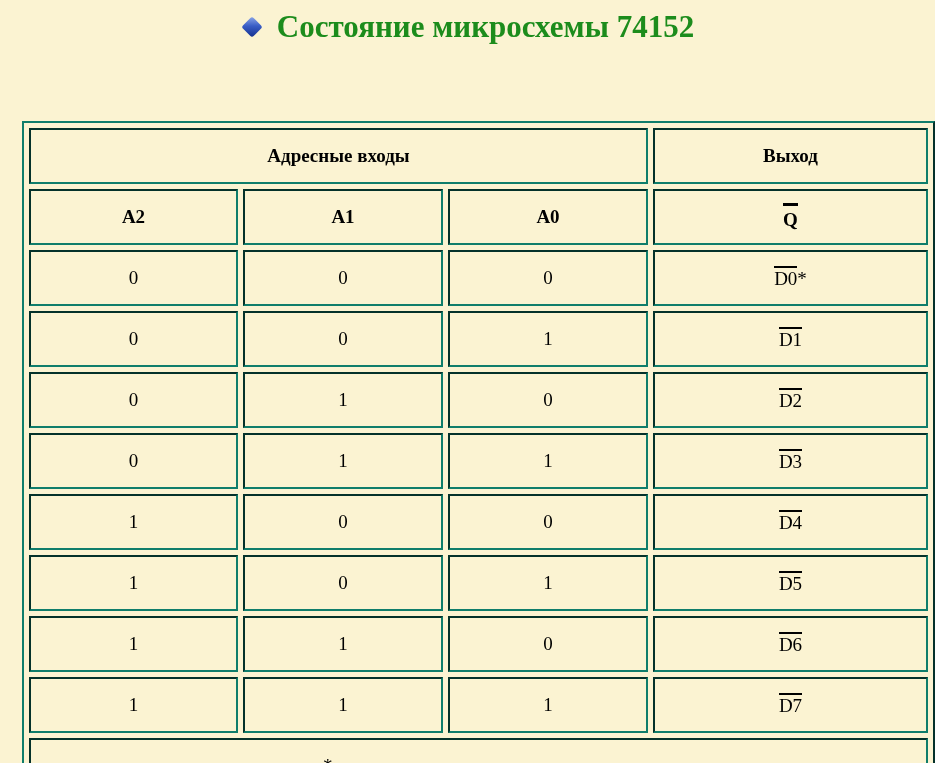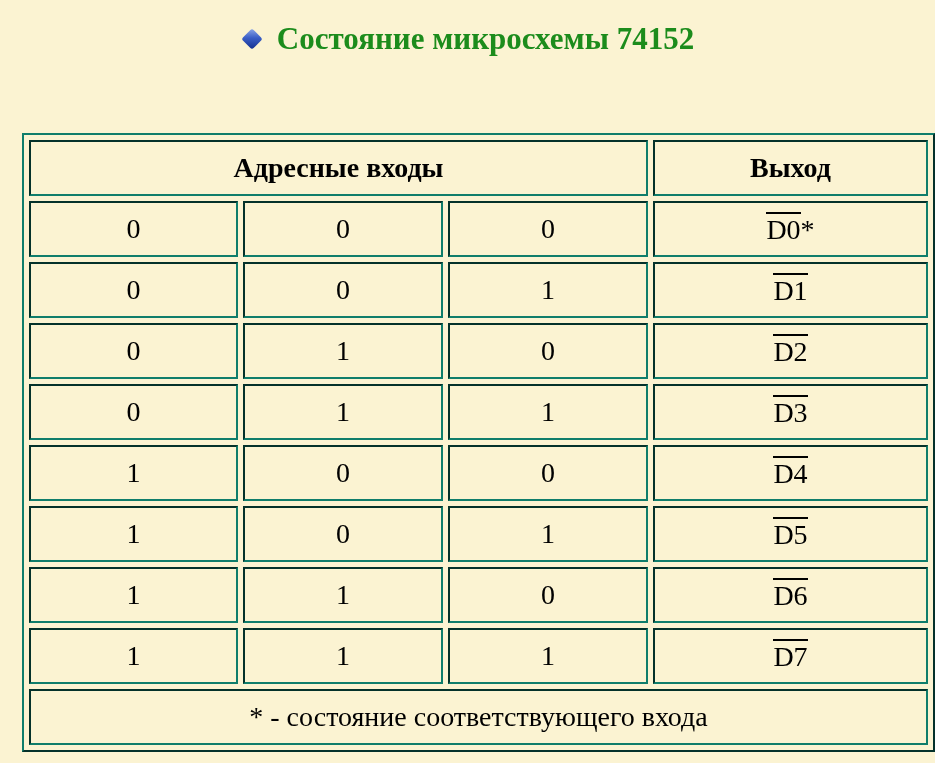--- a/index.html
+++ b/index.html
@@ -11,21 +11,21 @@
   }
   html,body{margin:0;padding:0;}
   body{
     width:935px;height:763px;
     background:var(--bg);
     font-family:"Liberation Serif","DejaVu Serif",serif;
     color:var(--ink);
     overflow:hidden;
   }
   .title{
-    margin:12px;
+    margin:0;
     padding-top:9px;
     display:flex;
     align-items:center;
     justify-content:center;
     gap:14px;
     font-size:31px;
     font-weight:bold;
     color:var(--green);
   }
   .title .bullet{
@@ -42,21 +42,21 @@
     border:2px solid;
     border-color:var(--teal) var(--dark) var(--dark) var(--teal);
     background:var(--bg);
   }
   table.truth th, table.truth td{
     border:2px solid;
     border-color:var(--dark) var(--teal) var(--teal) var(--dark);
     height:52px;
     text-align:center;
     vertical-align:middle;
-    font-size:28px;
+    font-size:19px;
     padding:0;
     background:var(--bg);
   }
   table.truth th{font-weight:bold;}
   table.truth td{font-weight:normal;}
   .ov{
     display:inline-block;
     border-top:2px solid var(--ink);
     padding-top:1px;
     line-height:1.05;
@@ -88,20 +88,26 @@
   <colgroup>
     <col style="width:209px">
       <col style="width:200px">
       <col style="width:200px">
       <col style="width:275px">
   </colgroup>
   <tbody>
       <tr>
     <th colspan="3">Адресные входы</th>
     <th>Выход</th>
+  </tr>
+  <tr>
+    <th>A2</th>
+    <th>A1</th>
+    <th>A0</th>
+    <th><span class="ov ovq">Q</span></th>
   </tr>
 
   <tr>
     <td>0</td>
     <td>0</td>
     <td>0</td>
     <td><span class="ov">D0</span><span>*</span></td>
   </tr>
   <tr>
     <td>0</td>

